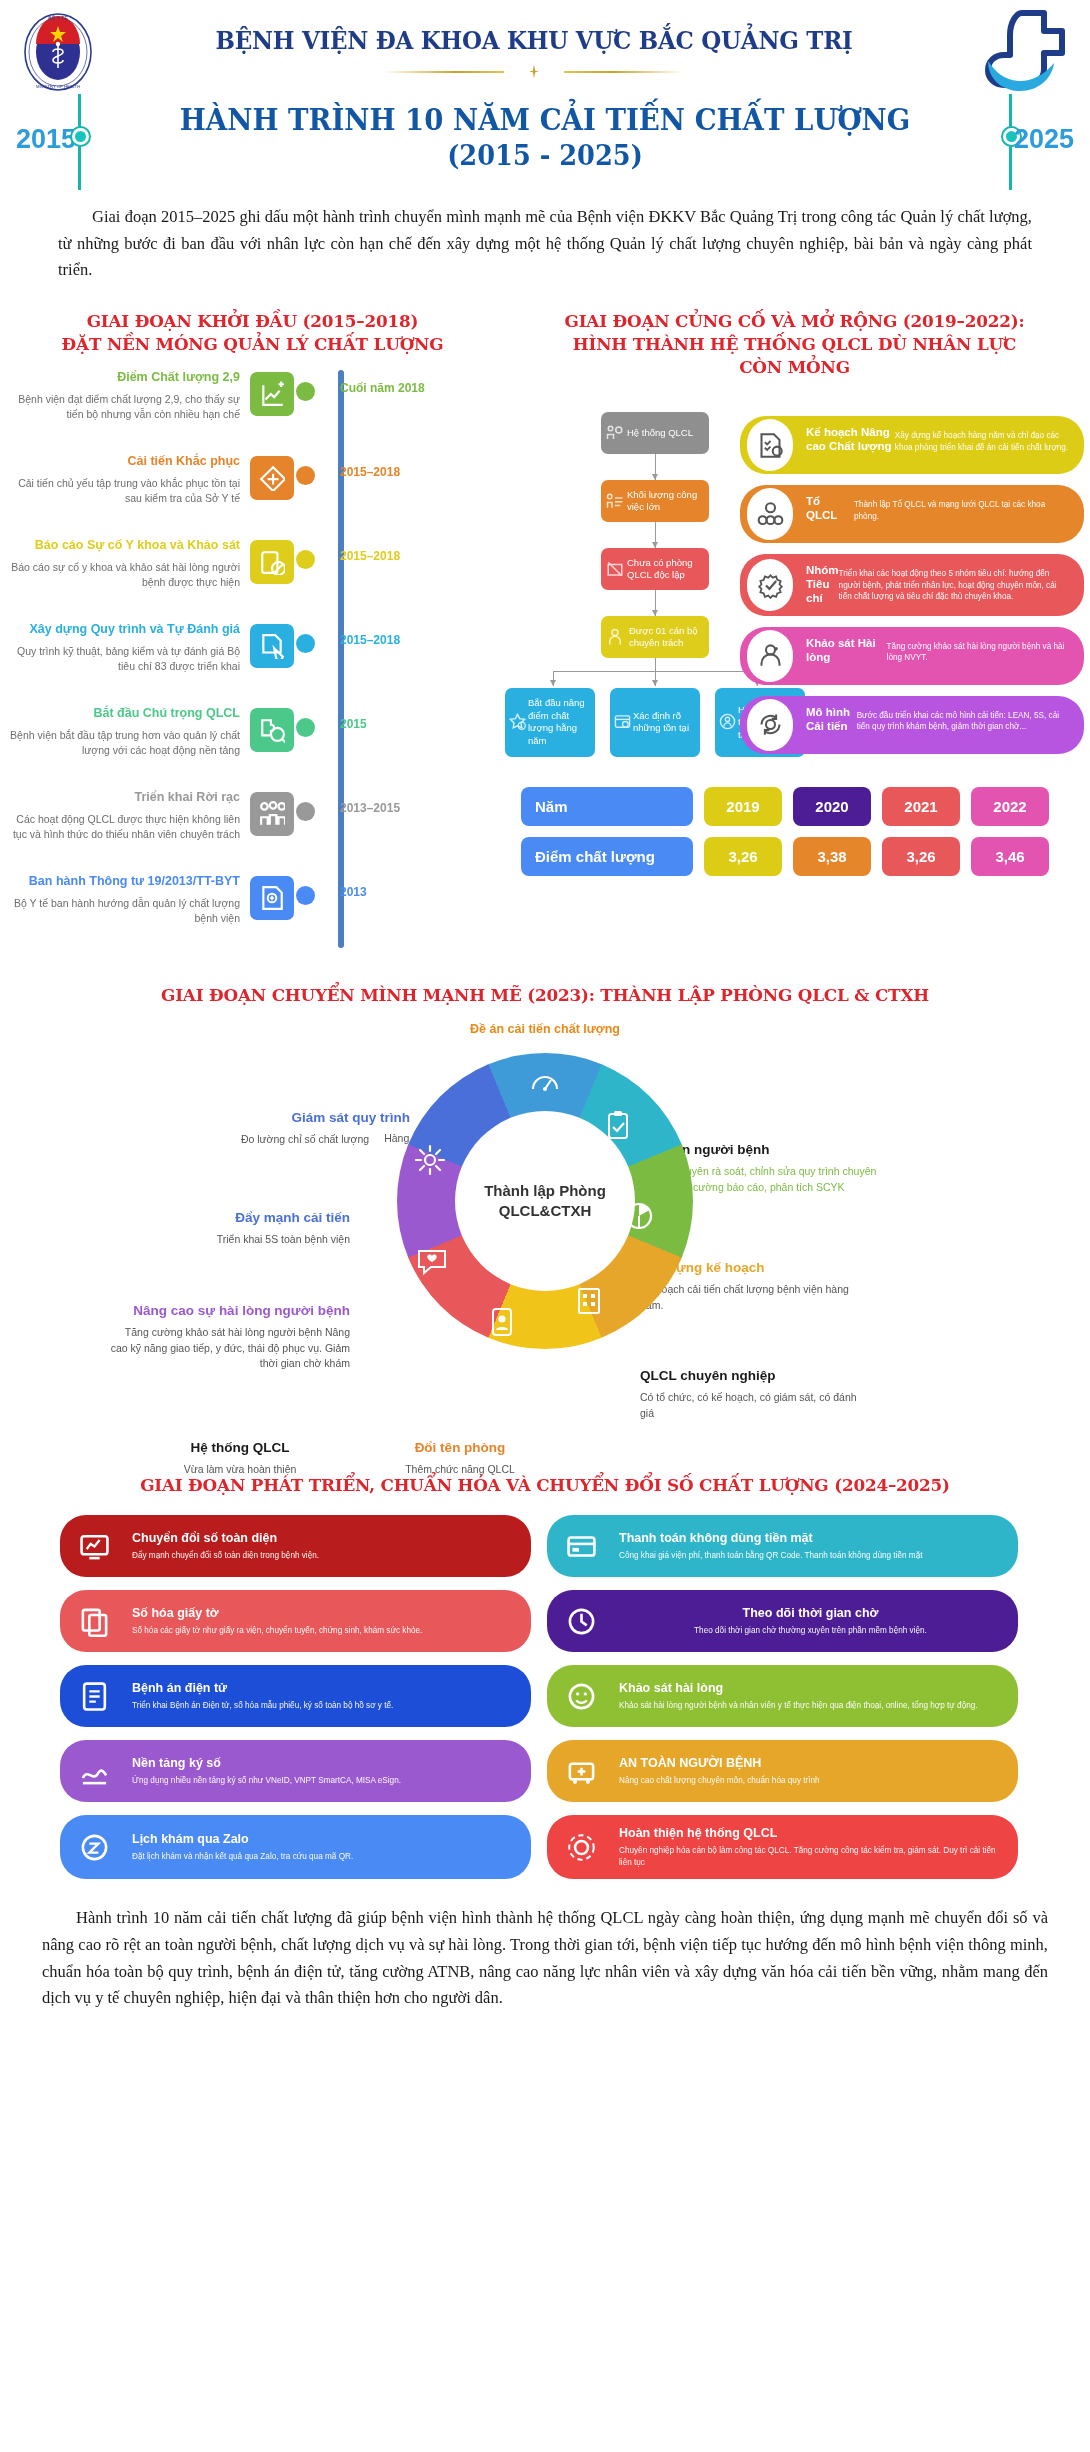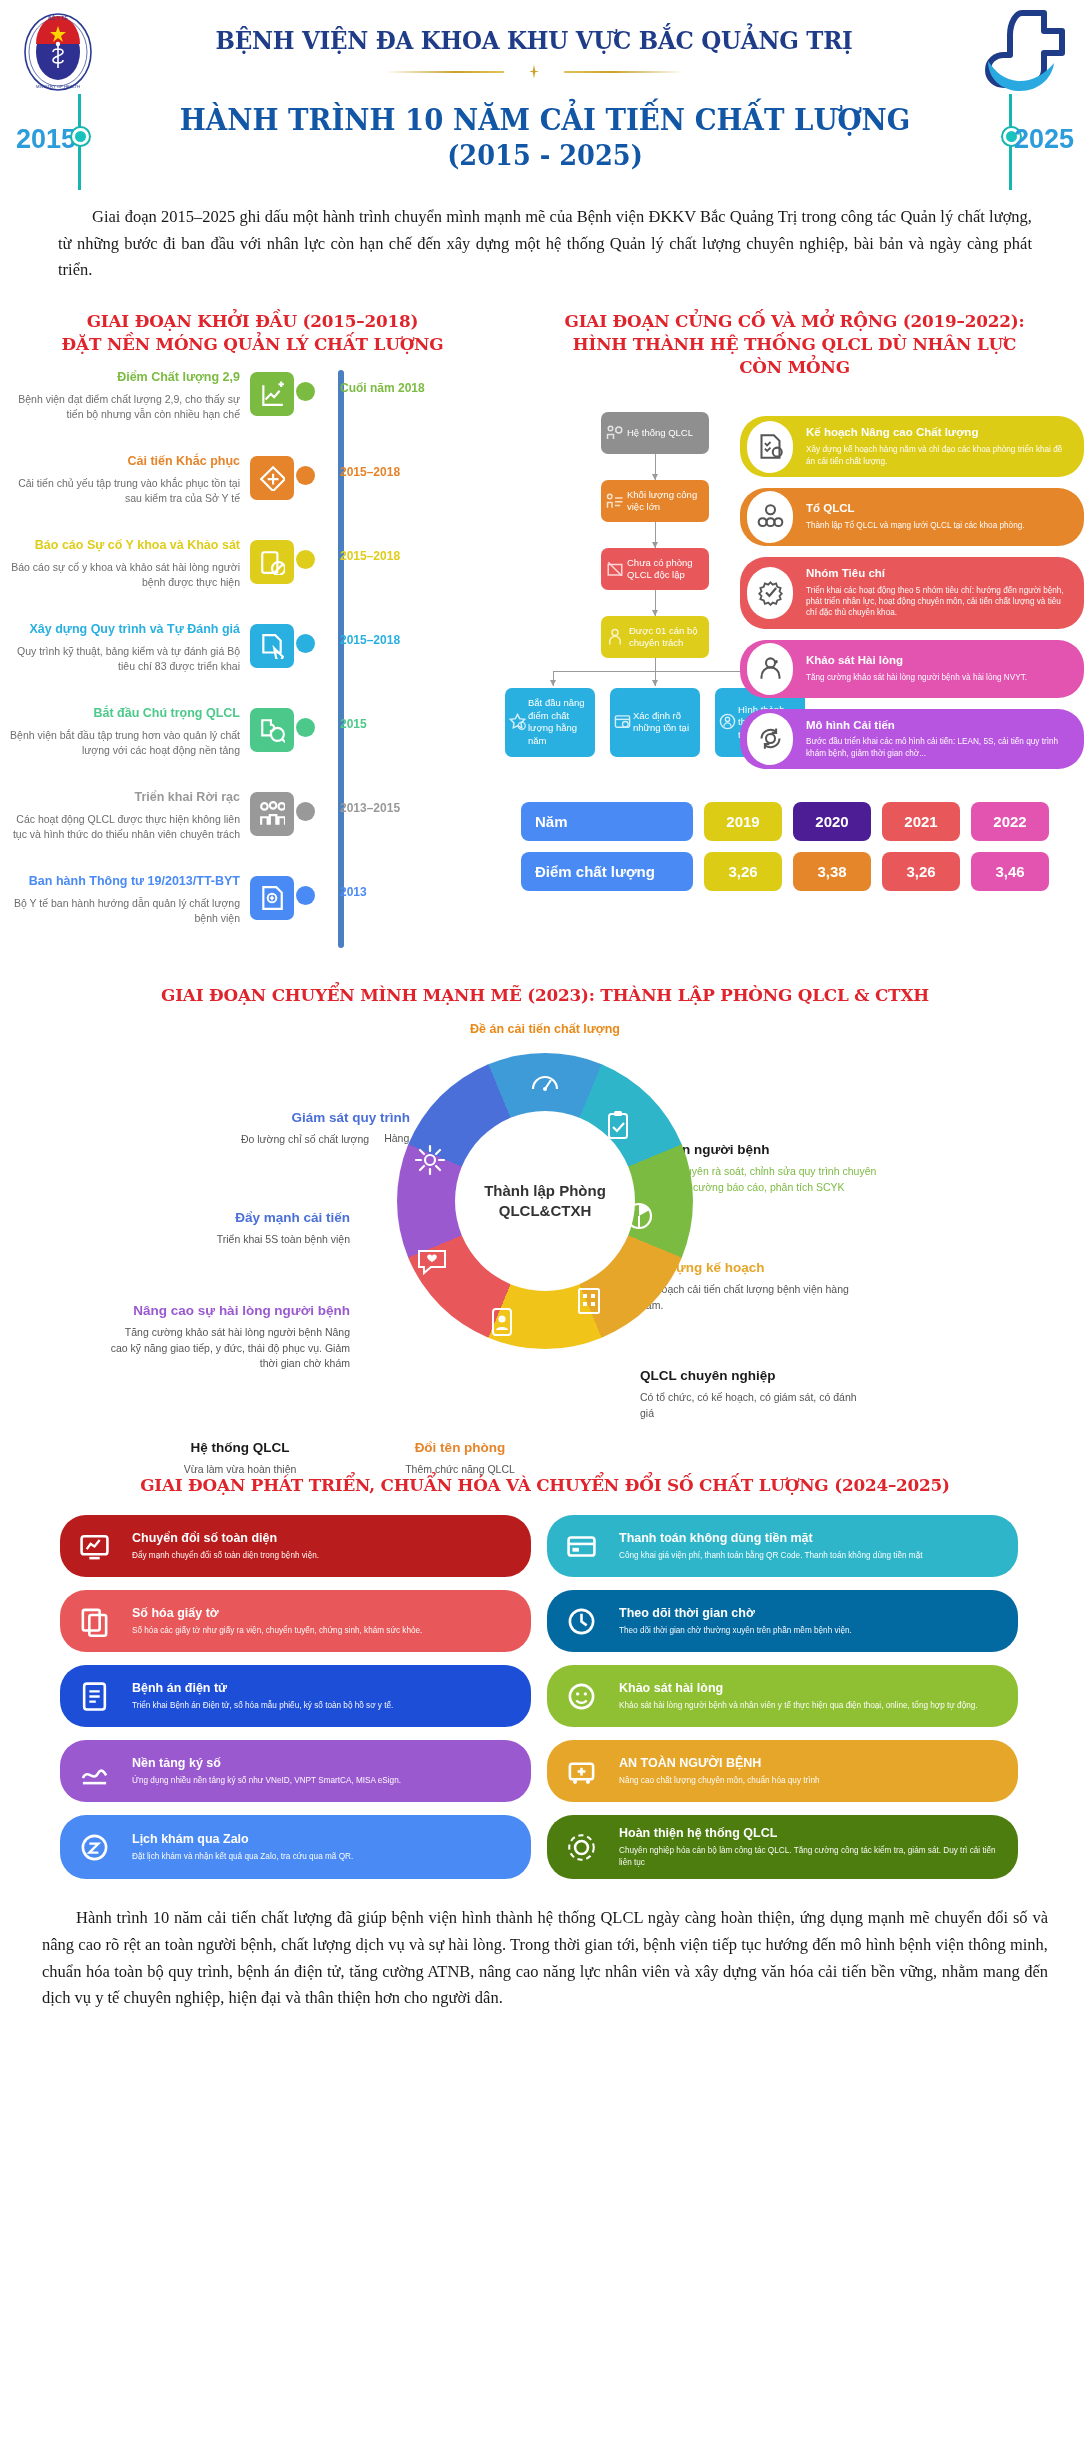--- a/index.html
+++ b/index.html
@@ -133,21 +133,21 @@
     font-size: 9.5px; line-height: 1.32; padding: 9px 7px 9px 23px;
     position: relative; min-height: 62px; display: flex; align-items: center;
   }
   .flow-leaf .fi { position: absolute; left: 4px; top: 50%; margin-top: -9px; width: 17px; height: 17px; opacity: .8; }
 
   
   .pcards { margin-top: 20px; }
   .pcard {
     position: relative; border-radius: 26px; margin-bottom: 11px;
     padding: 10px 14px 10px 66px; min-height: 58px;
-    display: flex; flex-direction: column; justify-content: center;
+    display: flex; flex-direction: row; justify-content: center;
   }
   .pcard .circ {
     position: absolute; left: 7px; top: 50%; transform: translateY(-50%);
     width: 46px; height: 52px; border-radius: 26px/28px; background: #fff;
     display: flex; align-items: center; justify-content: center;
   }
   .pcard .circ svg { width: 27px; height: 27px; }
   .pcard .pt { color: #fff; font-size: 11.5px; font-weight: bold; line-height: 1.2; }
   .pcard .pd { color: #fff; font-size: 8.2px; line-height: 1.38; margin-top: 4px; opacity: .97; }
 
@@ -687,21 +687,21 @@
         <div class="gcard" style="background: rgb(232, 88, 90);">
           <div class="gi">
             <svg viewBox="0 0 24 24" width="31" height="31">
               <rect x="3" y="3" width="13" height="16" rx="1.5" fill="none" stroke="#fff" stroke-width="2"></rect>
               <rect x="8" y="7" width="13" height="16" rx="1.5" fill="none" stroke="#fff" stroke-width="2"></rect>
             </svg>
           </div>
           <div class="gt">Số hóa giấy tờ</div>
           <div class="gd">Số hóa các giấy tờ như giấy ra viện, chuyển tuyến, chứng sinh, khám sức khỏe.</div>
         </div>
-        <div class="gcard" style="background: #0369a1;">
+        <div class="gcard" style="background: #4c1d95; text-align: center;">
           <div class="gi">
             <svg viewBox="0 0 24 24" width="31" height="31">
               <circle cx="12" cy="12" r="9" fill="none" stroke="#fff" stroke-width="2"></circle>
               <path d="M12 6v6l4 3" fill="none" stroke="#fff" stroke-width="2"></path>
             </svg>
           </div>
           <div class="gt">Theo dõi thời gian chờ</div>
           <div class="gd">Theo dõi thời gian chờ thường xuyên trên phần mềm bệnh viện.</div>
         </div>
         <div class="gcard" style="background: #1d4ed8;">
@@ -751,21 +751,21 @@
         <div class="gcard" style="background: rgb(74, 138, 244);">
           <div class="gi">
             <svg viewBox="0 0 24 24" width="31" height="31">
               <circle cx="12" cy="12" r="9" fill="none" stroke="#fff" stroke-width="2"></circle>
               <path d="M8 9h7l-7 7h7" fill="none" stroke="#fff" stroke-width="1.8"></path>
             </svg>
           </div>
           <div class="gt">Lịch khám qua Zalo</div>
           <div class="gd">Đặt lịch khám và nhận kết quả qua Zalo, tra cứu qua mã QR.</div>
         </div>
-        <div class="gcard" style="background: #4d7c0f;">
+        <div class="gcard" style="background: #ef4444;">
           <div class="gi">
             <svg viewBox="0 0 24 24" width="31" height="31">
               <circle cx="12" cy="12" r="5" fill="none" stroke="#fff" stroke-width="2"></circle>
               <circle cx="12" cy="12" r="9.5" fill="none" stroke="#fff" stroke-width="1.6" stroke-dasharray="4 3"></circle>
             </svg>
           </div>
           <div class="gt">Hoàn thiện hệ thống QLCL</div>
           <div class="gd">Chuyên nghiệp hóa cán bộ làm công tác QLCL. Tăng cường công tác kiểm tra, giám sát. Duy trì cải tiến liên tục</div>
         </div>
       </div>

